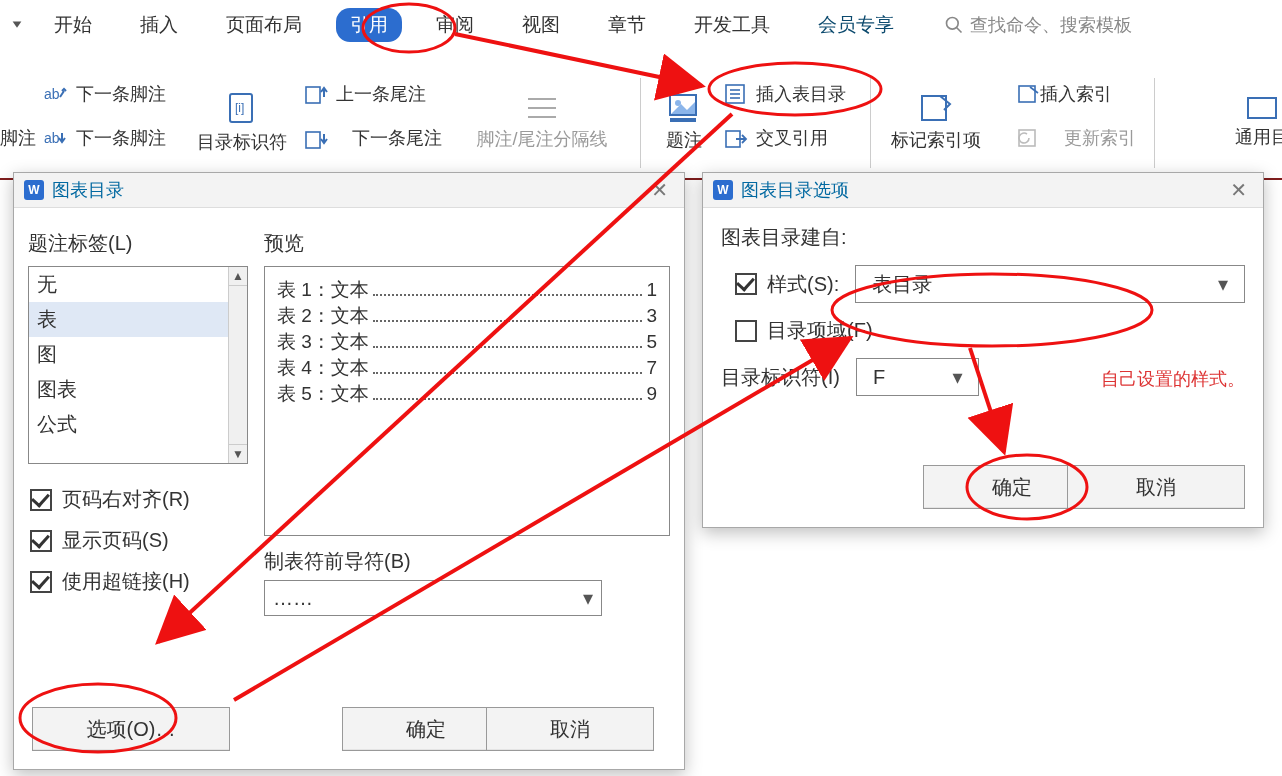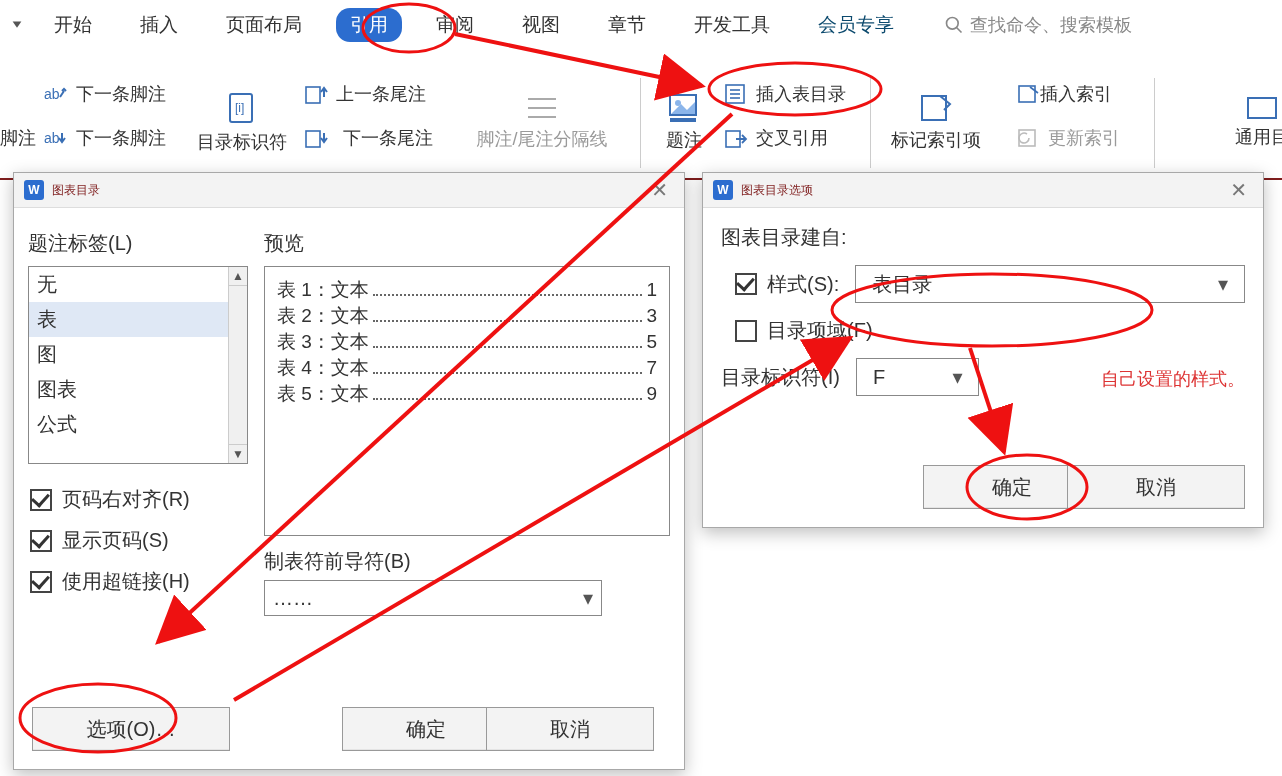--- a/index.html
+++ b/index.html
@@ -21,21 +21,21 @@
   .ribbon .cell.dim{color:#9a9a9a;}
   .ribbon .cell.big{flex-direction:column;align-items:center;justify-content:center;gap:4px;}
   .ribbon .sep{position:absolute;top:10px;height:90px;border-left:1px solid #ccc;}
   .icon-box{display:flex;align-items:center;justify-content:center;}
   .icon-box svg{display:block;}
 
   
   .dlg{position:absolute;background:#fff;border:1px solid #a8a8a8;box-shadow:0 5px 16px rgba(0,0,0,.25);}
   .dlg .titlebar{height:34px;background:#f3f3f3;border-bottom:1px solid #ddd;display:flex;align-items:center;padding:0 10px;}
   .dlg .titlebar .app-ico{width:20px;height:20px;background:#2C6DCF;border-radius:3px;display:flex;align-items:center;justify-content:center;color:#fff;font-size:12px;font-weight:bold;margin-right:8px;}
-  .dlg .titlebar .title{font-size:12px;color:#7f1d1d;}
+  .dlg .titlebar .title{font-size:18px;color:#0369a1;}
   .dlg .titlebar .close{margin-left:auto;color:#777;font-size:20px;line-height:20px;padding:2px 6px;}
 
   .dlg1{left:13px;top:172px;width:670px;height:596px;}
   .dlg1 .body{position:relative;padding:12px 14px;}
   .lbl{font-size:20px;color:#333;margin-bottom:6px;}
   
   .listbox{position:absolute;left:14px;top:58px;width:218px;height:196px;border:1px solid #888;font-size:20px;}
   .listbox .item{padding:4px 8px;}
   .listbox .item.sel{background:#dfe8f5;}
   .listbox .scroll{position:absolute;right:0;top:0;width:18px;height:100%;background:#f0f0f0;border-left:1px solid #ccc;}
@@ -145,21 +145,21 @@
   <div class="cell" style="left:304px;top:14px;gap:8px;">
     <span class="icon-box">
           <svg width="24" height="22">
             <rect x="2" y="4" width="14" height="16" fill="none" stroke="#3a6fb5" stroke-width="1.6"></rect>
             <path d="M20 14 L20 6" stroke="#3a6fb5" stroke-width="2"></path>
             <path d="M17 9 L20 5 L23 9" fill="none" stroke="#3a6fb5" stroke-width="2"></path>
           </svg>
         </span>
     <span>上一条尾注</span>
   </div>
-  <div class="cell" style="left:304px;top:58px;gap:15px;">
+  <div class="cell" style="left:304px;top:58px;gap:24px;align-items:flex-end;">
     <span class="icon-box">
           <svg width="24" height="22">
             <rect x="2" y="4" width="14" height="16" fill="none" stroke="#3a6fb5" stroke-width="1.6"></rect>
             <path d="M20 6 L20 14" stroke="#3a6fb5" stroke-width="2"></path>
             <path d="M17 11 L20 15 L23 11" fill="none" stroke="#3a6fb5" stroke-width="2"></path>
           </svg>
         </span>
     <span>下一条尾注</span>
   </div>
 
@@ -219,21 +219,21 @@
   </div>
   <div class="cell" style="left:1016px;top:14px;gap:0;">
     <span class="icon-box">
           <svg width="24" height="22">
             <rect x="3" y="3" width="16" height="16" fill="none" stroke="#3a6fb5" stroke-width="1.6"></rect>
             <path d="M14 4 L22 10" stroke="#3a6fb5" stroke-width="1.6"></path>
           </svg>
         </span>
     <span>插入索引</span>
   </div>
-  <div class="cell dim" style="left:1016px;top:58px;gap:8px;">
+  <div class="cell dim" style="left:1016px;top:58px;gap:24px;">
     <span class="icon-box">
           <svg width="24" height="22">
             <rect x="3" y="3" width="16" height="16" fill="none" stroke="#bbb" stroke-width="1.6"></rect>
             <path d="M13 11 a5 5 0 1 1 -2 -4" fill="none" stroke="#bbb" stroke-width="1.6"></path>
           </svg>
         </span>
     <span>更新索引</span>
   </div>
   <div class="sep" style="left:1154px;"></div>
 

